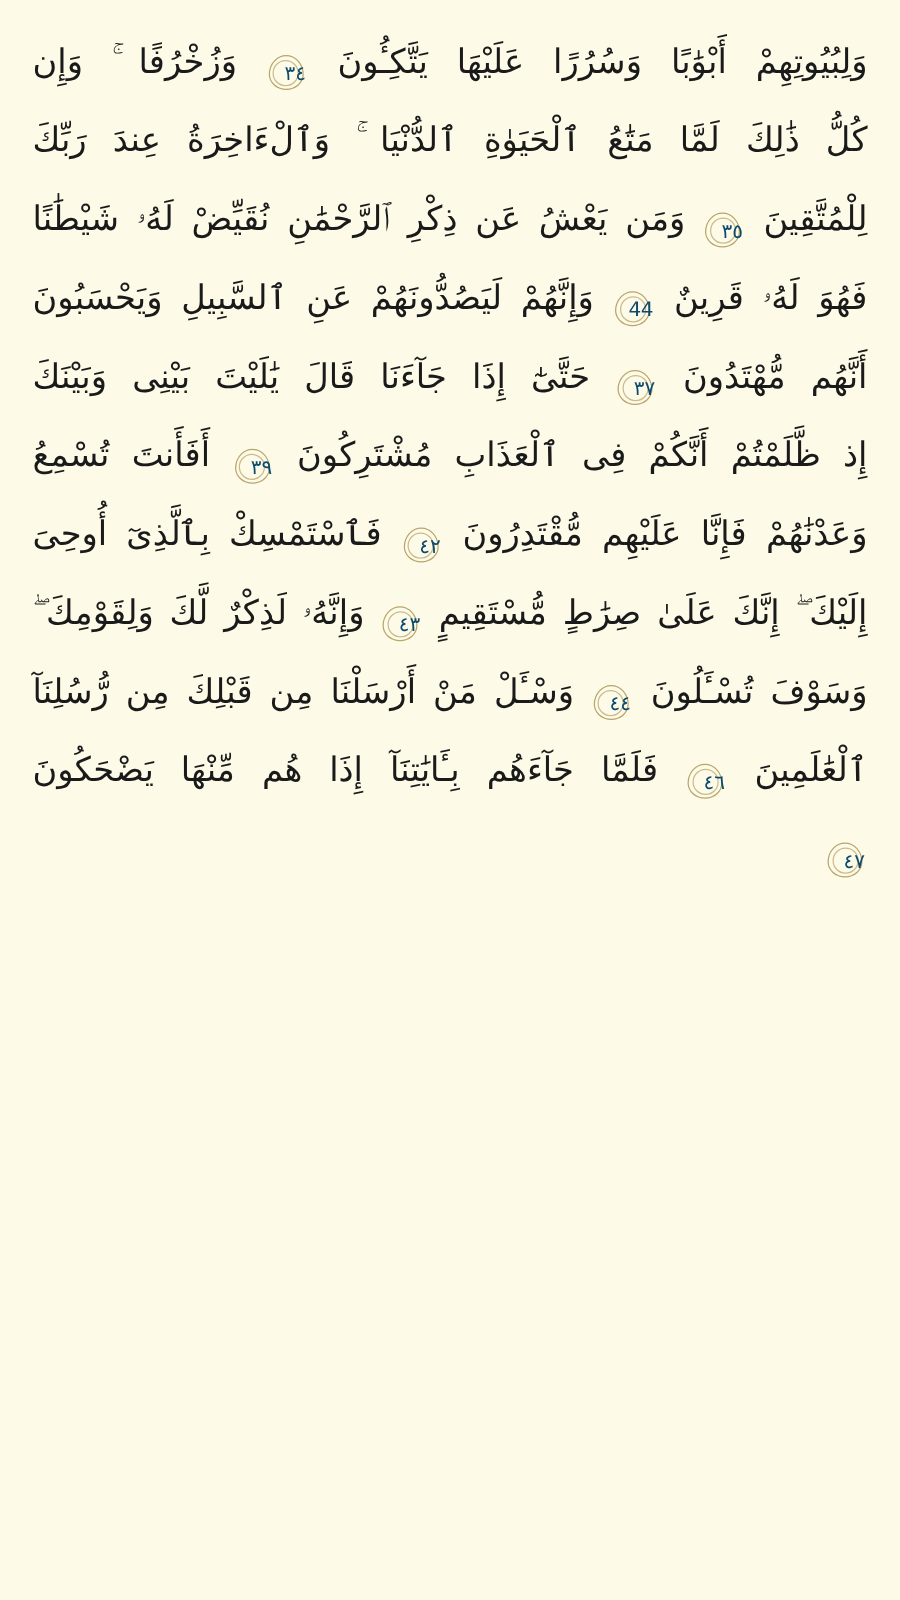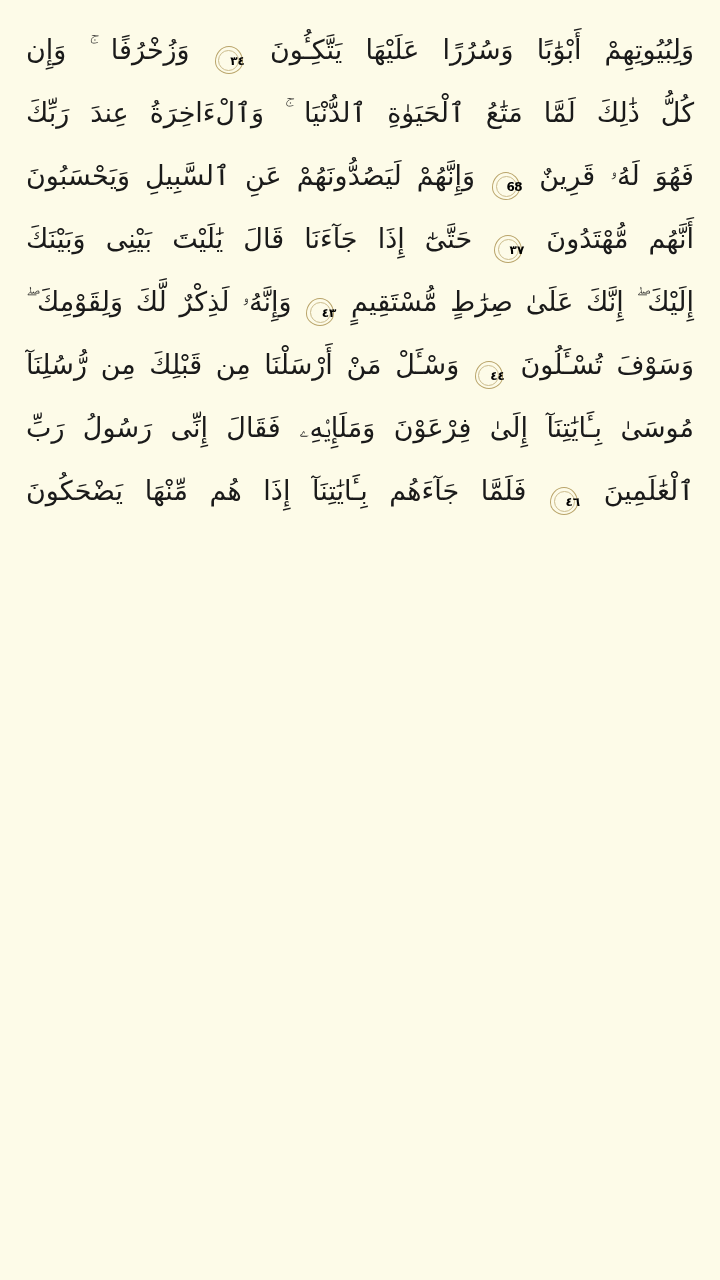--- a/index.html
+++ b/index.html
@@ -75,51 +75,53 @@
     left: 3.5px; top: 3.5px;
     width: 21px;
     height: 21px;
     border: 0.9px solid #cbbb8c;
     border-radius: 50%;
     box-sizing: border-box;
   }
   .ayah-num {
     position: relative;
     z-index: 2;
-    font-size: 12px;
-    color: #000000;
+    font-size: 16px;
+    color: #0c4a6e;
     letter-spacing: -0.5px;
-    font-weight: bold;
   }
   .wordspace { letter-spacing: 0.5px; }
 </style>
 </head>
 <body>
 
 <div id="page">
   <div id="mushaf-text">
 
     <div class="line"><span class="stretch"><span class="wordspace">وَلِبُيُوتِهِمْ أَبْوَٰبًا وَسُرُرًا عَلَيْهَا يَتَّكِـُٔونَ</span> <span class="ayah-mark"><span class="ayah-num">٣٤</span></span> <span class="wordspace">وَزُخْرُفًا ۚ وَإِن</span></span></div>
 
     <div class="line"><span class="stretch"><span class="wordspace">كُلُّ ذَٰلِكَ لَمَّا مَتَٰعُ ٱلْحَيَوٰةِ ٱلدُّنْيَا ۚ وَٱلْءَاخِرَةُ عِندَ رَبِّكَ</span></span></div>
 
+    <div class="line"><span class="stretch"><span class="wordspace">لِلْمُتَّقِينَ</span> <span class="ayah-mark"><span class="ayah-num">٣٥</span></span> <span class="wordspace">وَمَن يَعْشُ عَن ذِكْرِ ٱلرَّحْمَٰنِ نُقَيِّضْ لَهُۥ شَيْطَٰنًا</span></span></div>
 
-    <div class="line"><span class="stretch"><span class="wordspace">فَهُوَ لَهُۥ قَرِينٌ</span> <span class="ayah-mark"><span class="ayah-num">68</span></span> <span class="wordspace">وَإِنَّهُمْ لَيَصُدُّونَهُمْ عَنِ ٱلسَّبِيلِ وَيَحْسَبُونَ</span></span></div>
+    <div class="line"><span class="stretch"><span class="wordspace">فَهُوَ لَهُۥ قَرِينٌ</span> <span class="ayah-mark"><span class="ayah-num">44</span></span> <span class="wordspace">وَإِنَّهُمْ لَيَصُدُّونَهُمْ عَنِ ٱلسَّبِيلِ وَيَحْسَبُونَ</span></span></div>
 
     <div class="line"><span class="stretch"><span class="wordspace">أَنَّهُم مُّهْتَدُونَ</span> <span class="ayah-mark"><span class="ayah-num">٣٧</span></span> <span class="wordspace">حَتَّىٰٓ إِذَا جَآءَنَا قَالَ يَٰلَيْتَ بَيْنِى وَبَيْنَكَ</span></span></div>
 
 
+    <div class="line"><span class="stretch"><span class="wordspace">إِذ ظَّلَمْتُمْ أَنَّكُمْ فِى ٱلْعَذَابِ مُشْتَرِكُونَ</span> <span class="ayah-mark"><span class="ayah-num">٣٩</span></span> <span class="wordspace">أَفَأَنتَ تُسْمِعُ</span></span></div>
 
 
 
+    <div class="line"><span class="stretch"><span class="wordspace">وَعَدْنَٰهُمْ فَإِنَّا عَلَيْهِم مُّقْتَدِرُونَ</span> <span class="ayah-mark"><span class="ayah-num">٤٢</span></span> <span class="wordspace">فَٱسْتَمْسِكْ بِٱلَّذِىٓ أُوحِىَ</span></span></div>
 
     <div class="line"><span class="stretch"><span class="wordspace">إِلَيْكَ ۖ إِنَّكَ عَلَىٰ صِرَٰطٍ مُّسْتَقِيمٍ</span> <span class="ayah-mark"><span class="ayah-num">٤٣</span></span> <span class="wordspace">وَإِنَّهُۥ لَذِكْرٌ لَّكَ وَلِقَوْمِكَ ۖ</span></span></div>
 
     <div class="line"><span class="stretch"><span class="wordspace">وَسَوْفَ تُسْـَٔلُونَ</span> <span class="ayah-mark"><span class="ayah-num">٤٤</span></span> <span class="wordspace">وَسْـَٔلْ مَنْ أَرْسَلْنَا مِن قَبْلِكَ مِن رُّسُلِنَآ</span></span></div>
 
 
-    <div class="line"><span class="stretch"><span class="wordspace">مُوسَىٰ بِـَٔايَٰتِنَآ إِلَىٰ فِرْعَوْنَ وَمَلَإِي۟هِۦ فَقَالَ إِنِّى رَسُولُ رَبِّ</span></span></div>
 
     <div class="line"><span class="stretch"><span class="wordspace">ٱلْعَٰلَمِينَ</span> <span class="ayah-mark"><span class="ayah-num">٤٦</span></span> <span class="wordspace">فَلَمَّا جَآءَهُم بِـَٔايَٰتِنَآ إِذَا هُم مِّنْهَا يَضْحَكُونَ</span></span></div>
 
+    <div class="line"><span class="stretch"><span class="ayah-mark"><span class="ayah-num">٤٧</span></span></span></div>
 
   </div>
 </div>
 
 </body></html>

